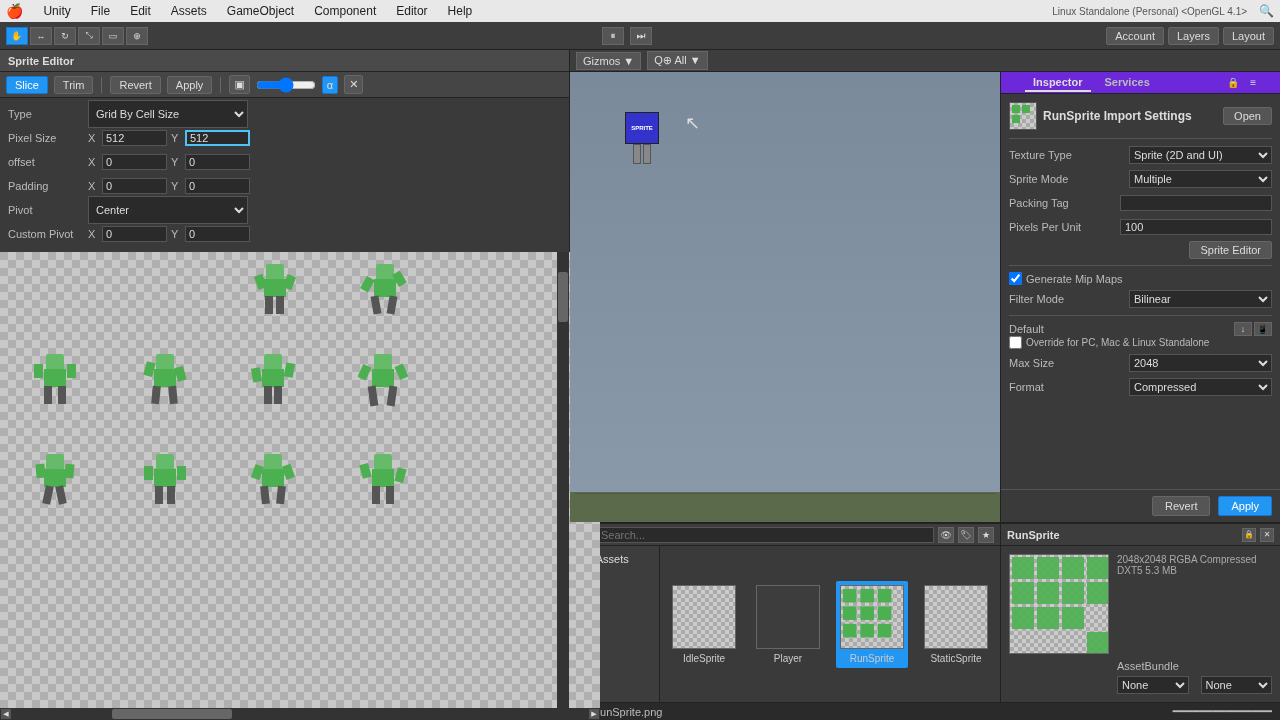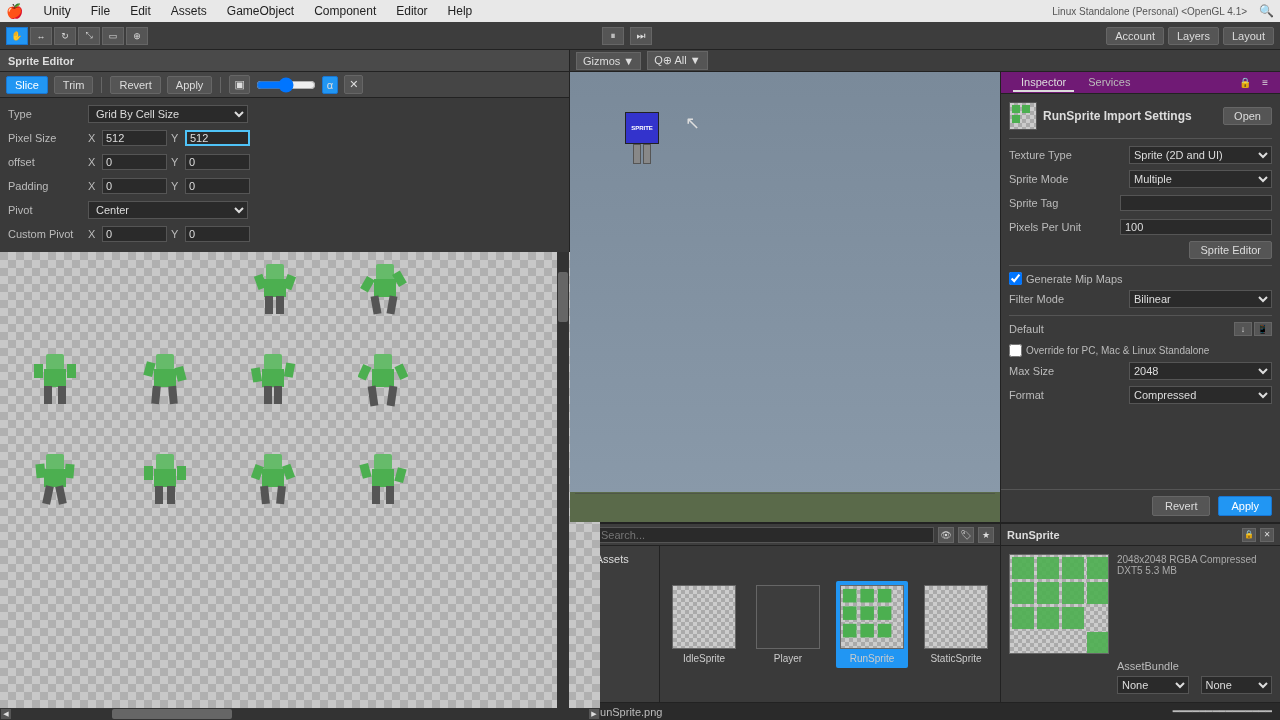--- a/index.html
+++ b/index.html
@@ -118,21 +118,21 @@
       height: 16px;
       background: #2a2a2a;
       border: 1px solid #555;
       color: #ddd;
       font-size: 11px;
       padding: 0 3px;
     }
 
     .control-select {
       width: 160px;
-      height: 18px;
+      height: 28px;
       background: #2a2a2a;
       border: 1px solid #555;
       color: #ddd;
       font-size: 11px;
       padding: 0 3px;
     }
 
     .slice-button {
       width: 100%;
       height: 24px;
@@ -217,26 +217,27 @@
     .inspector-panel {
       width: 280px;
       background: #3a3a3a;
       display: flex;
       flex-direction: column;
       border-left: 1px solid #222;
     }
 
     .inspector-header {
       height: 22px;
-      background: #701a75;
-      display: flex;
-      align-items: center;
-      padding: 0 12px;
+      background: #6d28d9;
+      display: flex;
+      align-items: center;
+      padding: 0 24px;
       gap: 6px;
       border-bottom: 1px solid #222;
+      font-weight: bold;
     }
 
     .inspector-tab {
       padding: 2px 8px;
       font-size: 11px;
       color: #bbb;
       cursor: pointer;
       border-bottom: 2px solid transparent;
     }
     .inspector-tab.active { color: #ddd; border-bottom-color: #ddd; }
@@ -751,21 +752,21 @@
 
             <div class="inspector-field">
               <span class="inspector-field-label">Sprite Mode</span>
               <select class="inspector-select">
                 <option>Multiple</option>
                 <option>Single</option>
               </select>
             </div>
 
             <div class="inspector-field">
-              <span class="inspector-field-label">Sprite Tag</span>
+              <span class="inspector-field-label">Packing Tag</span>
               <input type="text" class="inspector-field-value" style="">
             </div>
 
             <div class="inspector-field">
               <span class="inspector-field-label">Pixels Per Unit</span>
               <input type="text" class="inspector-field-value" value="100" style="">
             </div>
 
             <div style="display:flex;justify-content:flex-end;margin-bottom:4px;">
               <button style="padding:2px 10px;background:#555;border:1px solid #666;color:#ddd;font-size:11px;cursor:pointer;border-radius:2px;">Sprite Editor</button>
@@ -782,21 +783,21 @@
               <span class="inspector-field-label">Filter Mode</span>
               <select class="inspector-select">
                 <option>Bilinear</option>
                 <option>Point</option>
                 <option>Trilinear</option>
               </select>
             </div>
 
             <div class="inspector-separator"></div>
 
-            <div style="display:flex;align-items:center;margin-bottom:8px;">
+            <div style="display:flex;align-items:center;margin-bottom:0;">
               <span style="font-size:11px;color:#bbb;flex:1;">Default</span>
               <button style="width:18px;height:14px;background:#555;border:1px solid #666;color:#ddd;font-size:9px;cursor:pointer;">↓</button>
               <button style="width:18px;height:14px;background:#555;border:1px solid #666;color:#ddd;font-size:9px;cursor:pointer;margin-left:2px;">📱</button>
             </div>
 
             <div class="inspector-checkbox-row">
               <input type="checkbox" class="inspector-checkbox" style="">
               <span style="font-size:10px;color:#bbb;">Override for PC, Mac &amp; Linux Standalone</span>
             </div>
 

